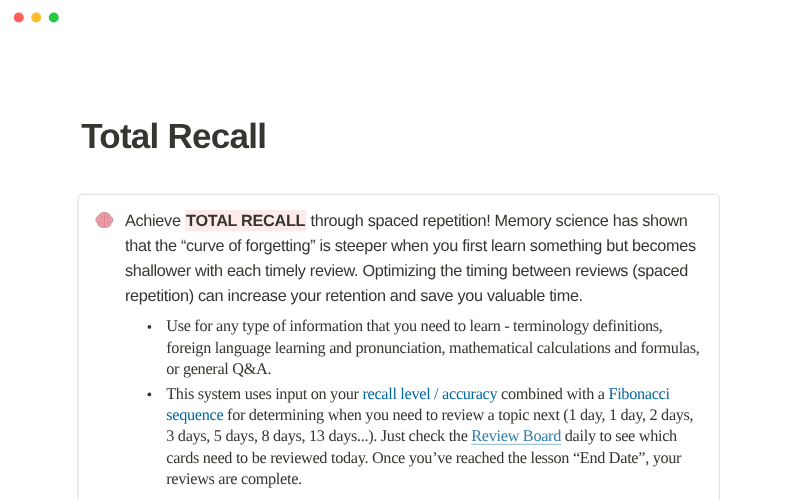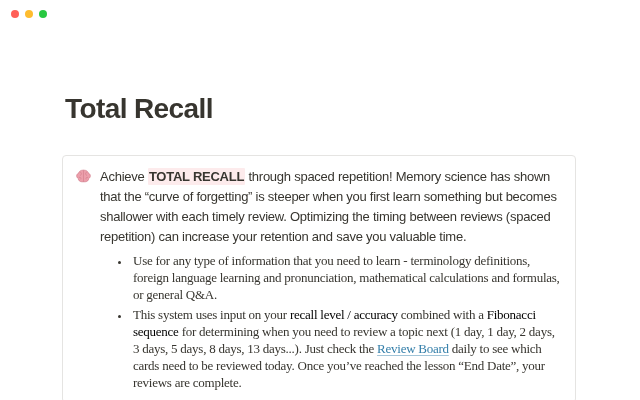--- a/index.html
+++ b/index.html
@@ -71,21 +71,21 @@
     padding-left: 31px;
     list-style: disc outside;
     font-family: Liberation Serif, serif;
   }
   .callout-list li {
     line-height: 17px;
     margin-bottom: 3px;
     padding-left: 2px;
   }
   .callout-list li::marker { color: #37352f; font-size: 11px; }
-  .orange { color: #000000; }
+  .orange { color: #0369a1; }
   .link {
     color: #337ea9;
     text-decoration: underline;
     text-decoration-color: rgba(51, 126, 169, 0.45);
     text-underline-offset: 2px;
     cursor: pointer;
   }
 </style>
 </head>
 <body>

